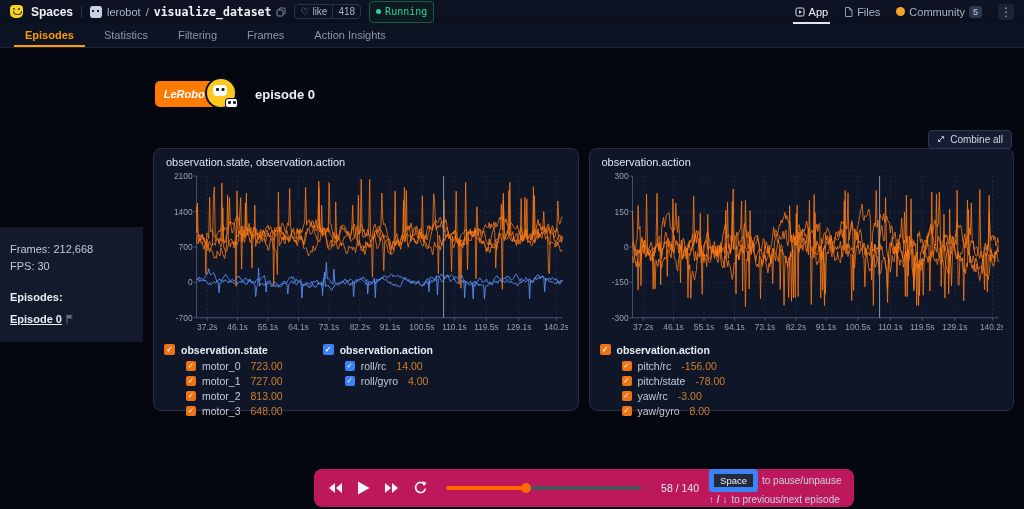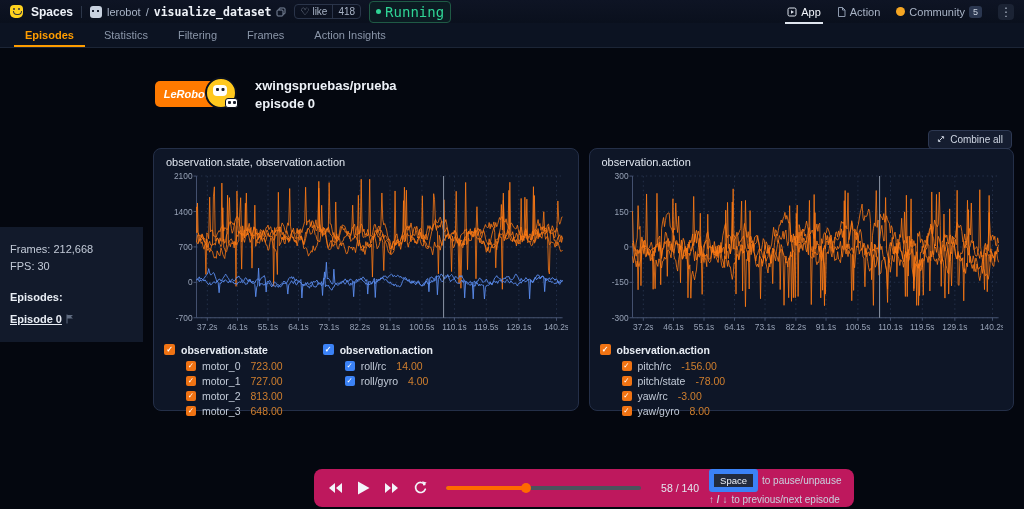--- a/index.html
+++ b/index.html
@@ -23,21 +23,21 @@
   .org-link { color:#a9b4c6; text-decoration:none; }
   .path-sep { color:#a9b4c6; }
   .repo-link { color:#eef2f8; font-weight:bold; font-family:"DejaVu Sans Mono", monospace;
     font-size:11.5px; text-decoration:none; }
   .icon-btn { display:inline-flex; align-items:center; color:#7e8a9e; cursor:pointer; }
   .like-widget { display:flex; align-items:stretch; border:1px solid #2a3449; border-radius:4px;
     overflow:hidden; font-size:10px; color:#a9b4c6; height:15px; line-height:13px; }
   .like-widget .seg { padding:0 5px; display:flex; align-items:center; gap:3px; }
   .like-widget .count { border-left:1px solid #2a3449; }
   .running-badge { display:flex; align-items:center; gap:4px; border:1px solid #1f5a45;
-    background:#0c1b22; color:#2fd495; border-radius:4px; font-size:14px; height:15px;
+    background:#0c1b22; color:#2fd495; border-radius:4px; font-size:10px; height:15px;
     padding:10px 6px; font-family:"DejaVu Sans Mono", monospace; }
   .running-dot { width:5px; height:5px; border-radius:50%; background:#2fd495; }
   .topnav { margin-left:auto; display:flex; align-items:center; gap:16px; font-size:11px; }
   .topnav .nav-item { display:flex; align-items:center; gap:4px; color:#a9b4c6;
     text-decoration:none; position:relative; padding:4px 0; cursor:pointer; }
   .topnav .nav-item.active { color:#f2f5fa; font-weight:normal; }
   .topnav .nav-item.active::after { content:""; position:absolute; left:-2px; right:-2px;
     bottom:-2px; height:1.5px; background:#dfe5ee; }
   .nav-badge { background:#2b3750; color:#cdd5e2; border-radius:3px; padding:0 4px;
     font-size:9px; line-height:12px; }
@@ -161,21 +161,21 @@
             <rect x="1" y="1" width="8" height="8" rx="1.5" fill="none" stroke="#dfe5ee"></rect>
             <polygon points="4,3.2 7,5 4,6.8" fill="#dfe5ee"></polygon>
           </svg>
         <span>App</span>
       </a>
       <a class="nav-item">
         <svg width="9" height="10" viewBox="0 0 9 10">
             <path d="M1.5.5h4L8 3v6.5H1.5z" fill="none" stroke="#8d99ad"></path>
             <path d="M5.5.5V3H8" fill="none" stroke="#8d99ad"></path>
           </svg>
-        <span>Action</span>
+        <span>Files</span>
       </a>
       <a class="nav-item">
         <span class="community-dot"></span>
         <span>Community</span>
         <span class="nav-badge">5</span>
       </a>
       <span class="kebab">⋮</span>
     </nav>
   </header>
 
@@ -205,21 +205,20 @@
     <main class="main">
 
       <div class="dataset-header">
         <span class="lerobot-logo">
           <span class="lerobot-badge">LeRobot</span>
           <span class="lerobot-circle"></span>
           <span class="lerobot-face"></span>
           <span class="lerobot-face2"></span>
         </span>
         <span class="titles">
-          <div>xwingspruebas/prueba</div>
           <div>episode 0</div>
         </span>
       </div>
 
       <button class="combine-btn">
         <svg width="8" height="8" viewBox="0 0 8 8">
             <path d="M2.2 5.8 5.8 2.2" stroke="#cfd6e2" stroke-width="1"></path>
             <path d="M4.6 1.6h2v2" fill="none" stroke="#cfd6e2"></path>
             <path d="M3.4 6.4h-2v-2" fill="none" stroke="#cfd6e2"></path>
           </svg>

